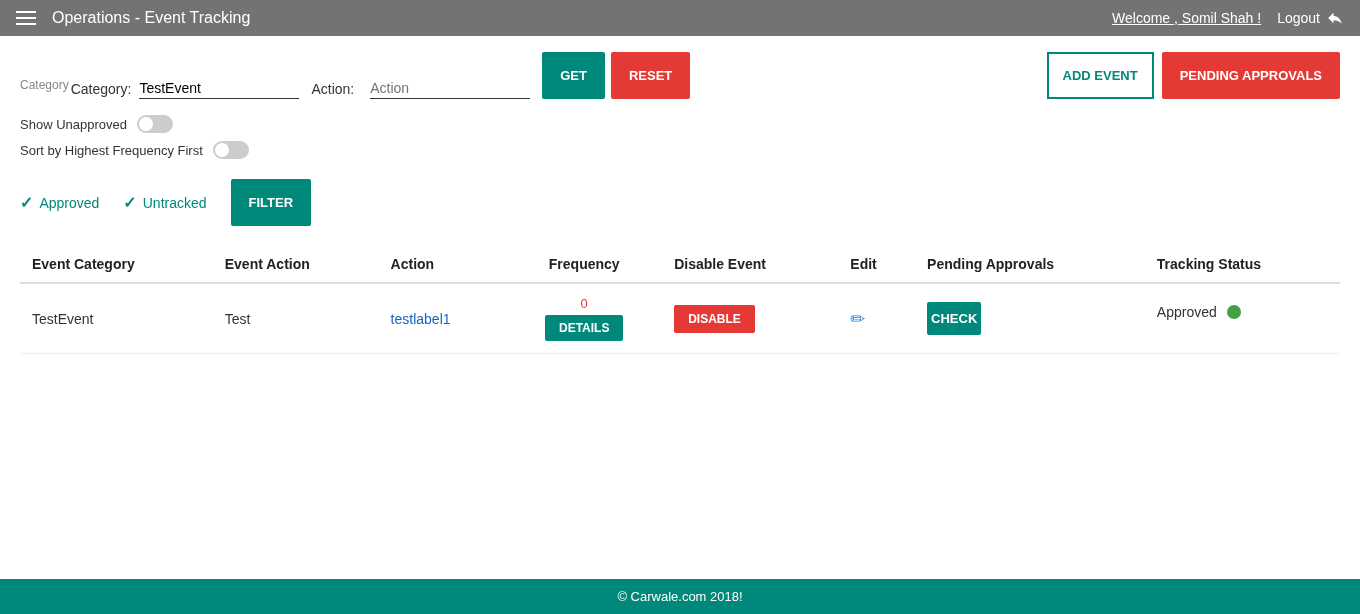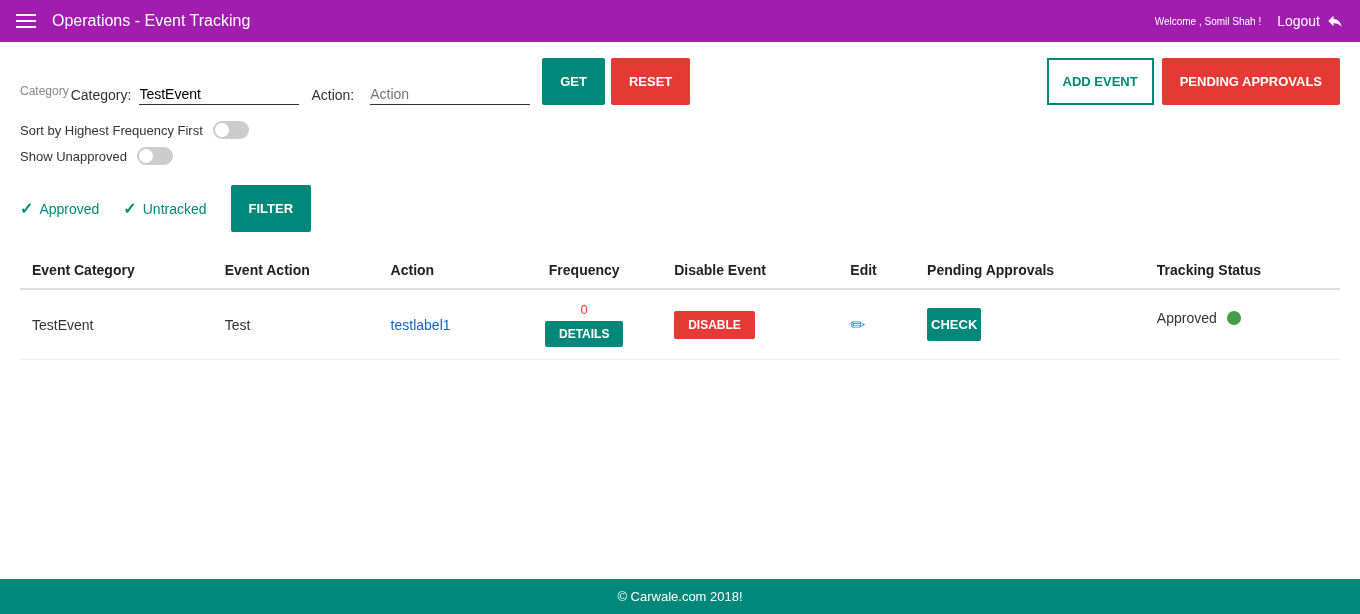--- a/index.html
+++ b/index.html
@@ -1,33 +1,33 @@
 <!DOCTYPE html>
 <html><head>
   <meta charset="utf-8">
   <style>
     * { box-sizing: border-box; margin: 0; padding: 0; }
     body { font-family: Arial, sans-serif; font-size: 14px; background: #f5f5f5; display: flex; flex-direction: column; min-height: 614px; }
 
     
     .header {
-      background: #a21caf;
-      color: white;
-      height: 42px;
+      background: #737373;
+      color: white;
+      height: 36px;
       display: flex;
       align-items: center;
       padding: 0 16px;
       justify-content: space-between;
     }
     .header-left { display: flex; align-items: center; gap: 16px; }
     .hamburger { display: flex; flex-direction: column; gap: 4px; cursor: pointer; }
     .hamburger span { width: 20px; height: 2px; background: white; display: block; }
     .header-title { font-size: 16px; font-weight: 500; }
     .header-right { display: flex; align-items: center; gap: 16px; }
-    .welcome-text { font-size: 10px; }
+    .welcome-text { font-size: 14px; text-decoration: underline; }
     .logout-btn { color: white; background: none; border: none; cursor: pointer; font-size: 14px; display: flex; align-items: center; gap: 6px; }
 
     
     .main { flex: 1; background: white; padding: 16px 20px; }
     .field-group { display: flex; flex-direction: row; gap: 2px; }
     .field-label { font-size: 12px; color: #888; }
     .field-inline { display: flex; align-items: center; gap: 8px; }
     .field-inline label { font-weight: 500; font-size: 14px; color: #333; }
     .field-input {
       border: none;
@@ -242,25 +242,25 @@
 
     <div class="header-buttons">
       <button class="btn-outline-teal">ADD EVENT</button>
       <button class="btn btn-red">PENDING APPROVALS</button>
     </div>
   </div>
 
   <div class="middle-section">
     <div class="toggle-row">
       <div class="toggle-item">
-        <span>Sort by Highest Frequency First</span>
+        <span>Show Unapproved</span>
         <div class="toggle-switch"></div>
       </div>
       <div class="toggle-item">
-        <span>Show Unapproved</span>
+        <span>Sort by Highest Frequency First</span>
         <div class="toggle-switch"></div>
       </div>
     </div>
 
   </div>
 
   <div class="legend-filter-row">
     <div class="legend-item">
       <span class="checkmark">✓</span>
       <span>Approved</span>

